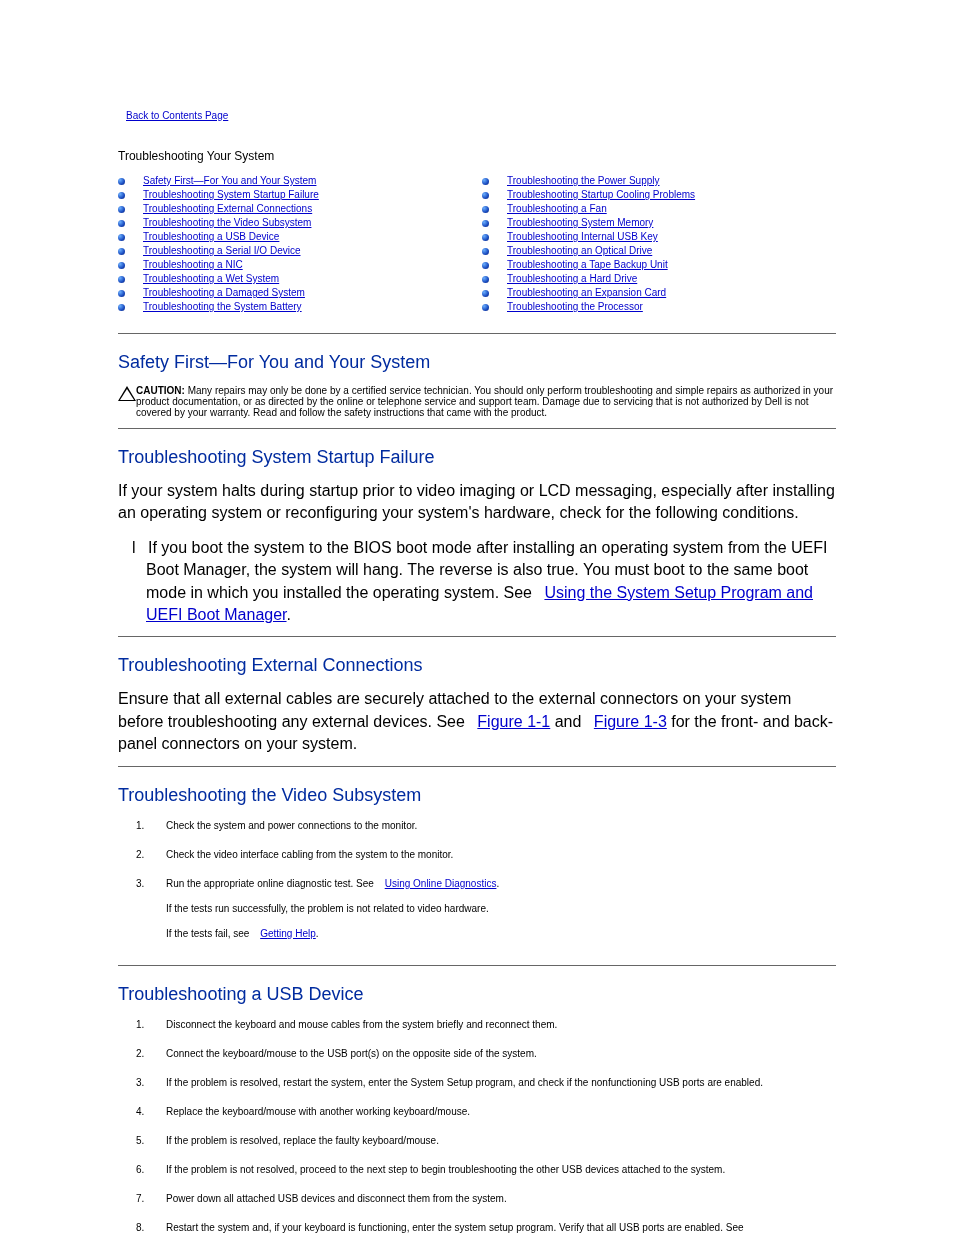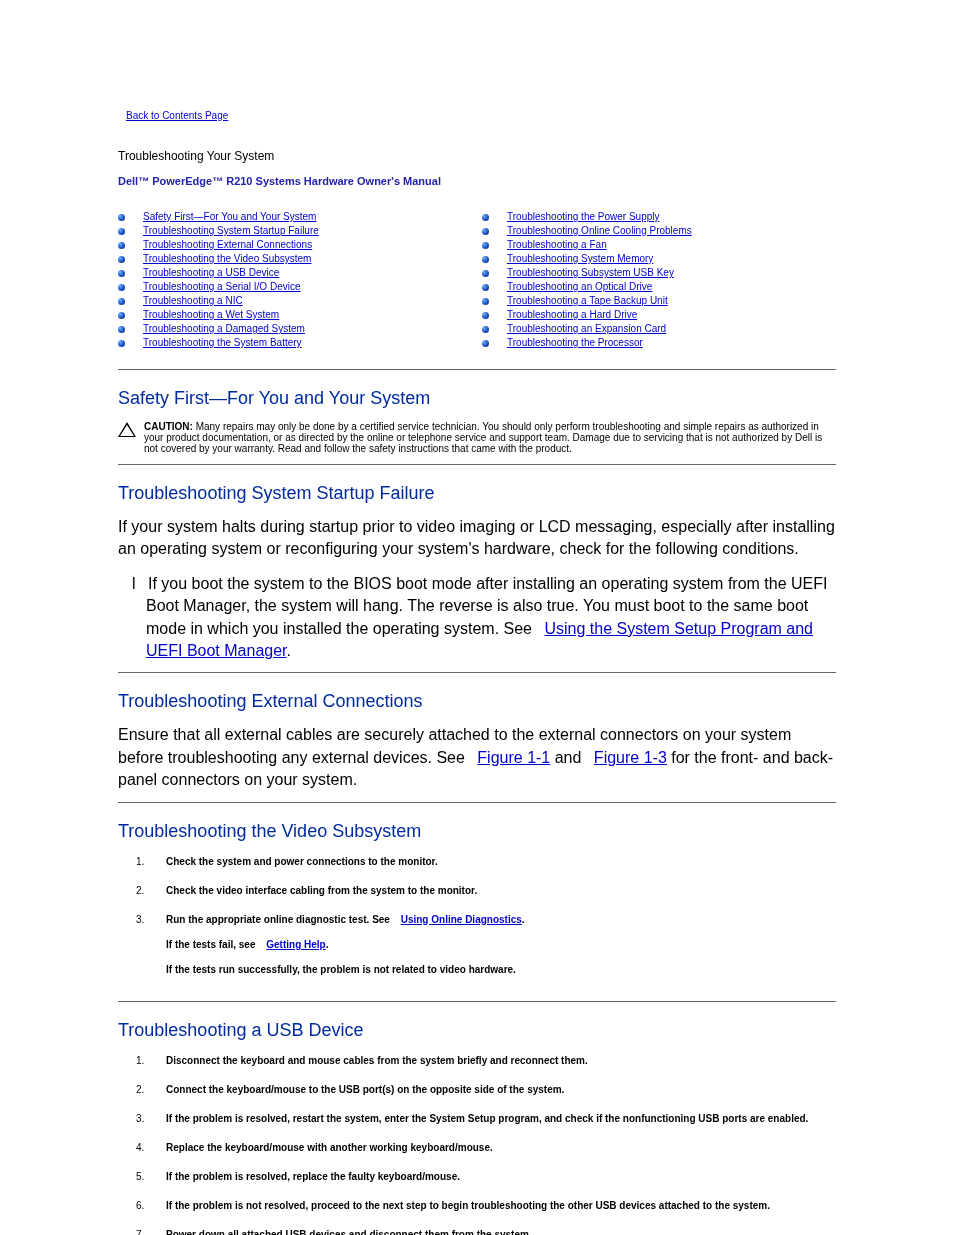--- a/index.html
+++ b/index.html
@@ -53,21 +53,20 @@
     border-top: 1px solid #666;
     margin: 10px 0 18px 0;
   }
   .h2 {
     font-size: 18px;
     color: #002b9f;
     margin: 0 0 12px 0;
   }
   .caution-row {
     display: flex;
-    gap: 8px;
     align-items: flex-start;
     font-size: 10px;
     margin-bottom: 8px;
   }
   .caution-icon {
     width: 0; height: 0;
     border-left: 9px solid transparent;
     border-right: 9px solid transparent;
     border-bottom: 15px solid #000;
     position: relative;
@@ -89,32 +88,31 @@
     margin: 8px 0;
   }
   .ol-item {
     display: flex;
     gap: 12px;
     font-size: 10px;
     line-height: 1.5;
     margin-bottom: 14px;
   }
   .ol-num { width: 18px; flex-shrink: 0; text-align: left; color: #000; padding-left: 18px;}
-  .ol-body { flex: 1; font-weight: bold; }
+  .ol-body { flex: 1; }
   .ol-body p { margin: 0 0 10px 0; }
 </style>
 </head>
 <body>
 
 <div class="page">
   <a href="#" class="back-link">Back to Contents Page</a>
 
   <div class="section-title">Troubleshooting Your System</div>
 
-  <div class="manual-title">Dell™ PowerEdge™ R210 Systems Hardware Owner's Manual</div>
 
   <div class="toc">
     <div class="toc-col" id="toc-left">
         <div class="toc-row">
           <div class="bullet"></div>
           <a href="#">Safety First—For You and Your System</a>
         </div>
         <div class="toc-row">
           <div class="bullet"></div>
           <a href="#">Troubleshooting System Startup Failure</a>
@@ -152,33 +150,33 @@
           <a href="#">Troubleshooting the System Battery</a>
         </div>
       </div>
     <div class="toc-col" id="toc-right">
         <div class="toc-row">
           <div class="bullet"></div>
           <a href="#">Troubleshooting the Power Supply</a>
         </div>
         <div class="toc-row">
           <div class="bullet"></div>
-          <a href="#">Troubleshooting Online Cooling Problems</a>
+          <a href="#">Troubleshooting Startup Cooling Problems</a>
         </div>
         <div class="toc-row">
           <div class="bullet"></div>
           <a href="#">Troubleshooting a Fan</a>
         </div>
         <div class="toc-row">
           <div class="bullet"></div>
           <a href="#">Troubleshooting System Memory</a>
         </div>
         <div class="toc-row">
           <div class="bullet"></div>
-          <a href="#">Troubleshooting Subsystem USB Key</a>
+          <a href="#">Troubleshooting Internal USB Key</a>
         </div>
         <div class="toc-row">
           <div class="bullet"></div>
           <a href="#">Troubleshooting an Optical Drive</a>
         </div>
         <div class="toc-row">
           <div class="bullet"></div>
           <a href="#">Troubleshooting a Tape Backup Unit</a>
         </div>
         <div class="toc-row">
@@ -242,22 +240,22 @@
     <div class="ol-body">Check the system and power connections to the monitor.</div>
   </div>
   <div class="ol-item">
     <div class="ol-num">2.</div>
     <div class="ol-body">Check the video interface cabling from the system to the monitor.</div>
   </div>
   <div class="ol-item">
     <div class="ol-num">3.</div>
     <div class="ol-body">
       <p><span>Run the appropriate online diagnostic test. See </span><a href="#">Using Online Diagnostics</a><span>.</span></p>
+      <p>If the tests run successfully, the problem is not related to video hardware.</p>
       <p><span>If the tests fail, see </span><a href="#">Getting Help</a><span>.</span></p>
-      <p>If the tests run successfully, the problem is not related to video hardware.</p>
     </div>
   </div>
 
   <hr class="hr-full">
 
   <div class="h2">Troubleshooting a USB Device</div>
 
 
   <div class="ol-item">
     <div class="ol-num">1.</div>

